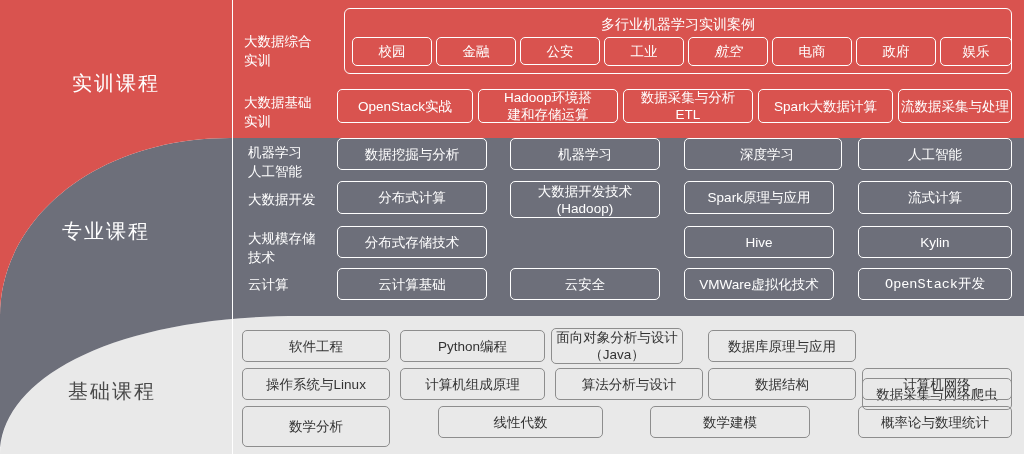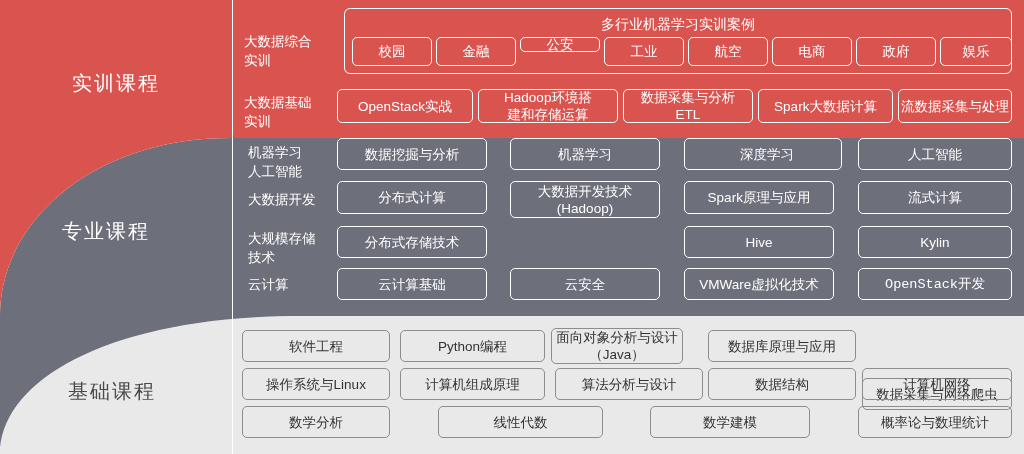--- a/index.html
+++ b/index.html
@@ -131,23 +131,23 @@
   <div class="cat-label cat-basic">基础课程</div>
 
   <div class="row-label" style="left:244px; top:32px; width:95px; white-space:pre-line;">大数据综合
 实训</div>
 
   <div class="panel" style="left:344px; top:8px; width:668px; height:66px;">
     <div class="panel-title">多行业机器学习实训案例</div>
   </div>
   <div class="chip chip-on-red" style="left:352px; top:37px; width:80px; height:29px;">校园</div>
   <div class="chip chip-on-red" style="left:436px; top:37px; width:80px; height:29px;">金融</div>
-  <div class="chip chip-on-red" style="left:520px; top:37px; width:80px; height:15px;">公安</div>
+  <div class="chip chip-on-red" style="left:520px; top:37px; width:80px; height:28px;">公安</div>
   <div class="chip chip-on-red" style="left:604px; top:37px; width:80px; height:29px;">工业</div>
-  <div class="chip chip-on-red" style="left:688px; top:37px; width:80px; height:29px;">航空</div>
+  <div class="chip chip-on-red" style="left:688px; top:37px; width:80px; height:29px;font-style:italic;">航空</div>
   <div class="chip chip-on-red" style="left:772px; top:37px; width:80px; height:29px;">电商</div>
   <div class="chip chip-on-red" style="left:856px; top:37px; width:80px; height:29px;">政府</div>
   <div class="chip chip-on-red" style="left:940px; top:37px; width:72px; height:29px;">娱乐</div>
 
   <div class="row-label" style="left:244px; top:93px; width:95px; white-space:pre-line;">大数据基础
 实训</div>
 
   <div class="chip chip-on-red" style="left:337px; top:89px; width:136px; height:34px;">OpenStack实战</div>
   <div class="chip chip-on-red" style="left:478px; top:89px; width:140px; height:34px;">Hadoop环境搭
 建和存储运算</div>
@@ -188,18 +188,18 @@
 （Java）</div>
   <div class="chip chip-on-light" style="left:708px; top:330px; width:148px; height:32px;">数据库原理与应用</div>
   <div class="chip chip-on-light" style="left:862px; top:330px; width:150px; height:32px;margin-top:48px;">数据采集与网络爬虫</div>
 
   <div class="chip chip-on-light" style="left:242px; top:368px; width:148px; height:32px;">操作系统与Linux</div>
   <div class="chip chip-on-light" style="left:400px; top:368px; width:145px; height:32px;">计算机组成原理</div>
   <div class="chip chip-on-light" style="left:555px; top:368px; width:148px; height:32px;">算法分析与设计</div>
   <div class="chip chip-on-light" style="left:708px; top:368px; width:148px; height:32px;">数据结构</div>
   <div class="chip chip-on-light" style="left:862px; top:368px; width:150px; height:32px;">计算机网络</div>
 
-  <div class="chip chip-on-light" style="left:242px; top:406px; width:148px; height:32px;">数学分析</div>
+  <div class="chip chip-on-light" style="left:242px; top:406px; width:148px; height:41px;">数学分析</div>
   <div class="chip chip-on-light" style="left:438px; top:406px; width:165px; height:32px;">线性代数</div>
   <div class="chip chip-on-light" style="left:650px; top:406px; width:160px; height:32px;">数学建模</div>
   <div class="chip chip-on-light" style="left:858px; top:406px; width:154px; height:32px;">概率论与数理统计</div>
 
 </div>
 
 </body></html>

